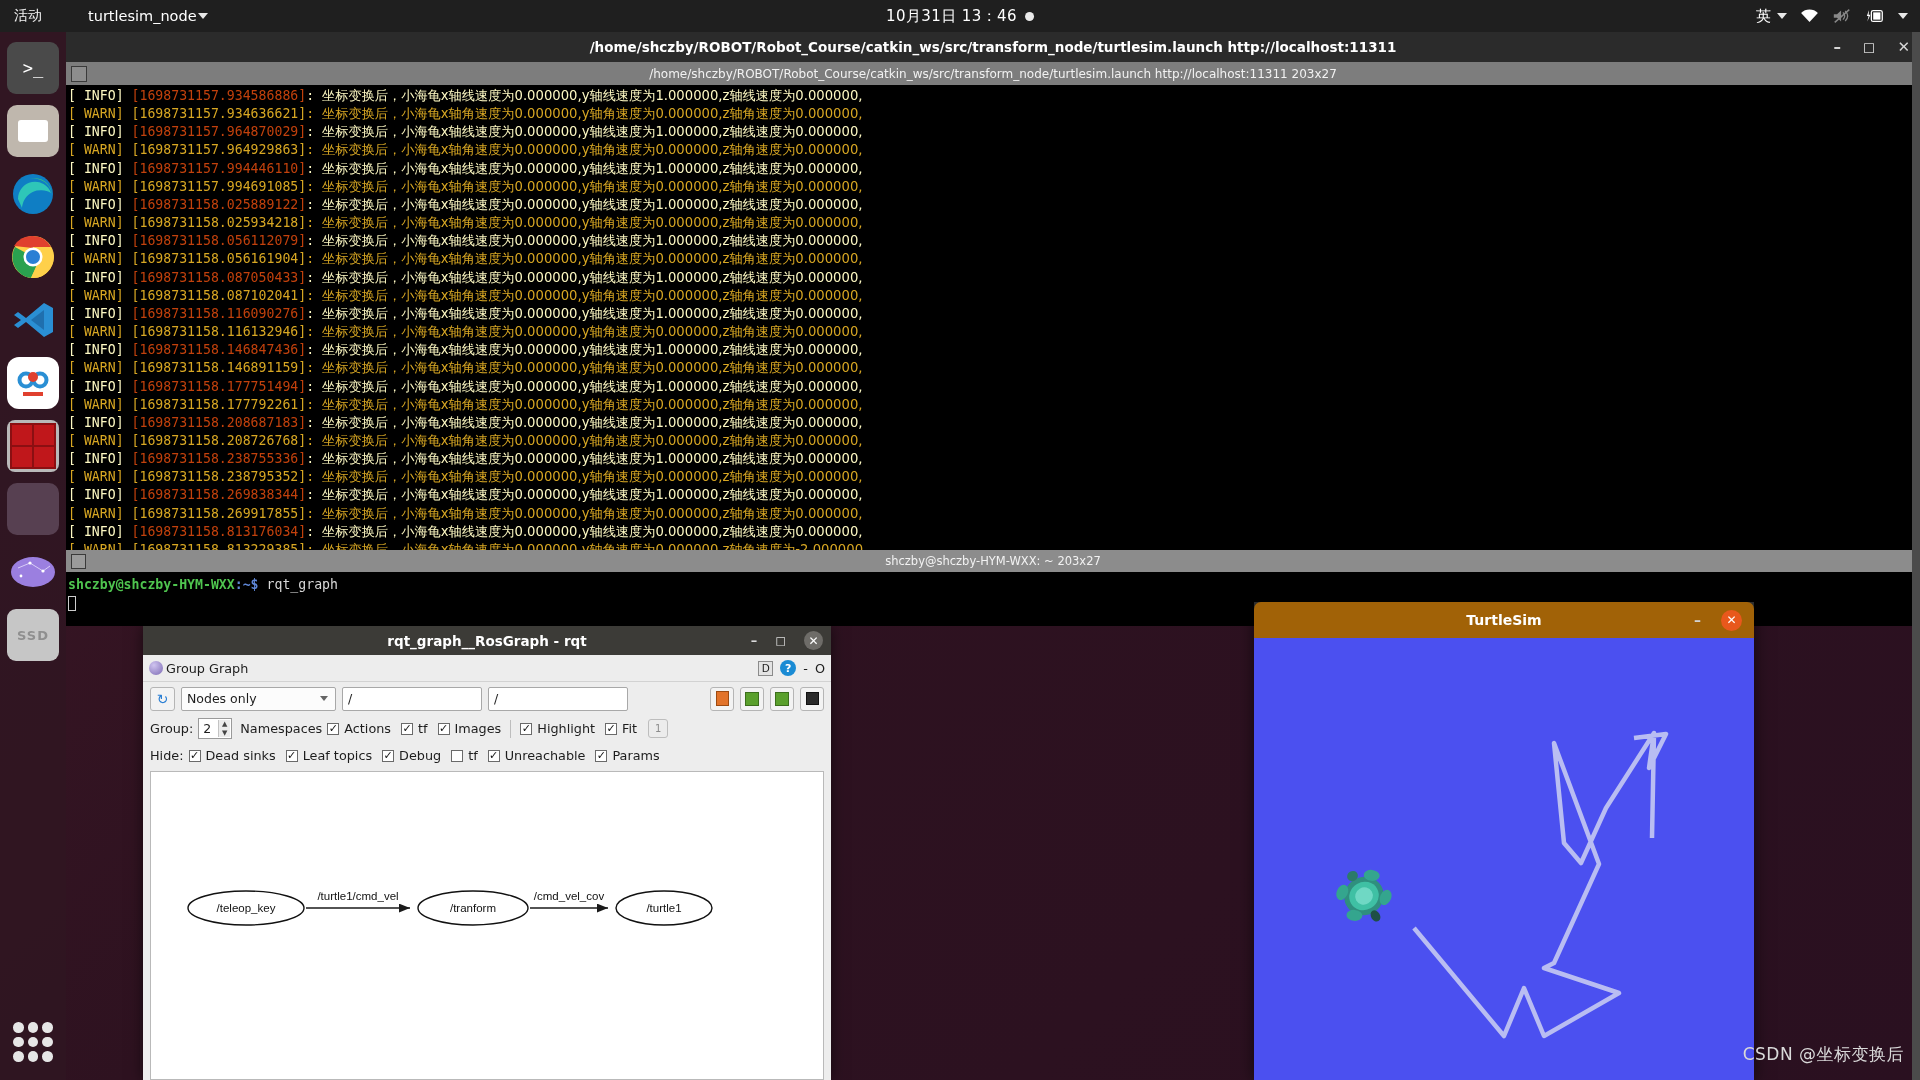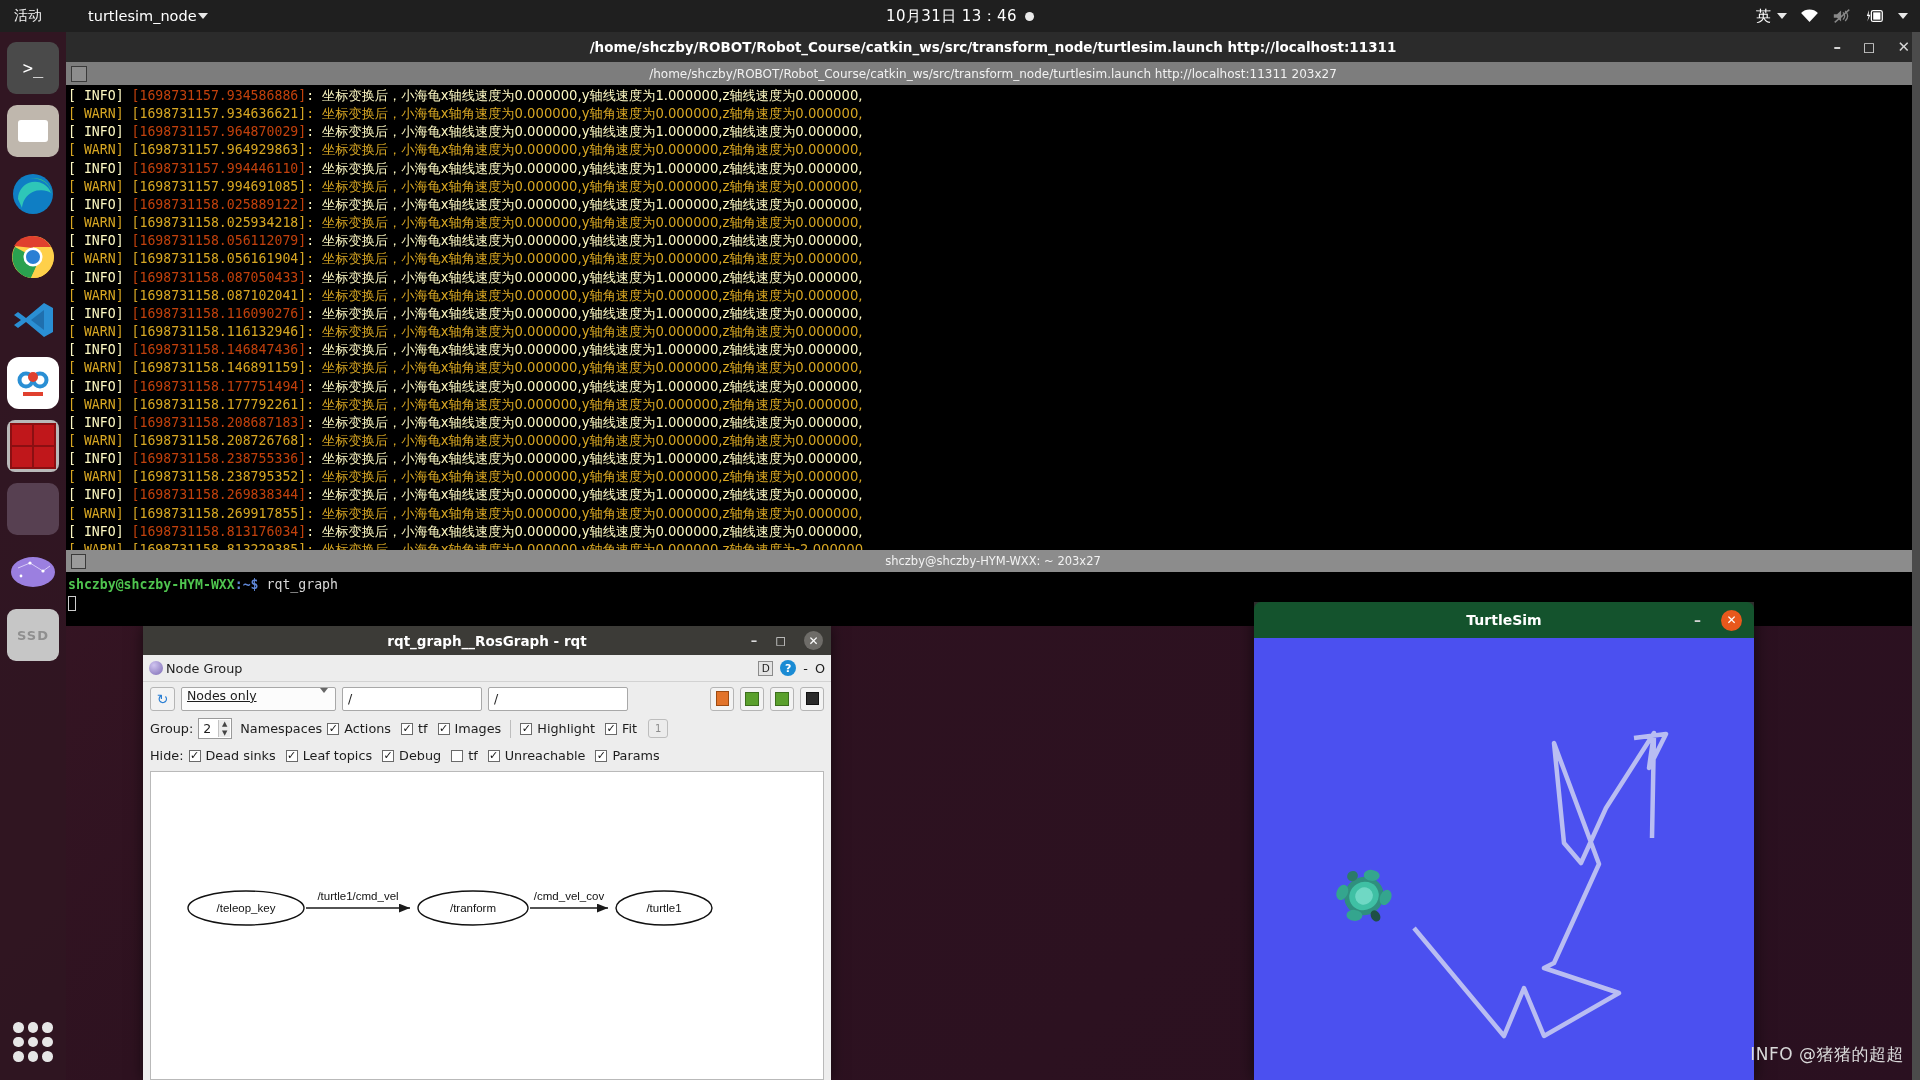--- a/index.html
+++ b/index.html
@@ -175,22 +175,22 @@
   #rqt-toolbar {
     height: 33px; display: flex; align-items: center; gap: 6px; padding: 0 7px;
   }
   .tb-refresh {
     width: 25px; height: 24px; border: 1px solid #b5b5b5; background: #f3f3f3;
     border-radius: 3px; display: flex; align-items: center; justify-content: center;
     color: #2a7fd4; font-size: 14px;
   }
   .tb-select {
     width: 155px; height: 24px; border: 1px solid #a8a8a8; background: #fcfcfc;
-    border-radius: 2px; display: flex; align-items: flex-start; padding: 0 5px;
-    position: relative; font-size: 12.5px; text-decoration: underline;
+    border-radius: 2px; display: flex; align-items: center; padding: 0 5px;
+    position: relative; font-size: 12.5px;
   }
   .tb-select .cv {
     width: 0; height: 0; position: absolute; right: 7px;
     border-left: 4.5px solid transparent; border-right: 4.5px solid transparent;
     border-top: 5.5px solid #666;
   }
   .tb-input {
     width: 140px; height: 24px; border: 1px solid #a8a8a8; background: #ffffff;
     border-radius: 2px; padding: 0 5px; display: flex; align-items: center;
     font-size: 12.5px;
@@ -223,21 +223,21 @@
     position: relative; overflow: hidden;
   }
   
   #turtlesim {
     position: absolute; left: 1254px; top: 602px; width: 500px; height: 478px;
     z-index: 40; background: #2e2e2e;
     box-shadow: 0 0 16px rgba(0,0,0,0.6);
     display: flex; flex-direction: column;
   }
   #ts-title {
-    height: 36px; background: #14532d; color: #ffffff;
+    height: 36px; background: #a16207; color: #ffffff;
     display: flex; align-items: center; justify-content: center;
     font-size: 14px; font-weight: bold; position: relative;
     border-radius: 7px 7px 0 0;
   }
   #ts-title .btns { position: absolute; right: 12px; display: flex; align-items: center; gap: 20px; }
   #ts-title .min { color: #d2d2d2; font-size: 14px; }
   #ts-title .close {
     width: 21px; height: 21px; border-radius: 50%; background: #e8581c; color: #fff;
     font-size: 12px; display: flex; align-items: center; justify-content: center;
   }
@@ -429,21 +429,21 @@
     <div id="rqt-title">
       <span>rqt_graph__RosGraph - rqt</span>
       <span class="btns">
         <span class="btn">–</span>
         <span class="btn">◻</span>
         <span class="close">✕</span>
       </span>
     </div>
     <div id="rqt-sub">
       <span class="ros-ball"></span>
-      <span>Node Group</span>
+      <span>Group Graph</span>
       <span class="right-grp">
         <span class="sq-d">D</span>
         <span class="help-ball">?</span>
         <span>-</span>
         <span>O</span>
       </span>
     </div>
     <div id="rqt-toolbar">
       <div class="tb-refresh">↻</div>
       <div class="tb-select">
@@ -554,14 +554,14 @@
           <ellipse cx="18" cy="12" rx="8" ry="5.5" fill="#34a58e" transform="rotate(-35 18 12)"></ellipse>
           <ellipse cx="0" cy="-23" rx="5.5" ry="5" fill="#2b7a69"></ellipse>
           <ellipse cx="0" cy="23" rx="4.5" ry="6" fill="#1f4f46"></ellipse>
         </g>
       </svg>
     </div>
   </div>
 
   <div id="right-sliver"></div>
 
-  <div id="watermark">INFO @猪猪的超超</div>
+  <div id="watermark">CSDN @坐标变换后</div>
 </div>
 
 </body></html>

